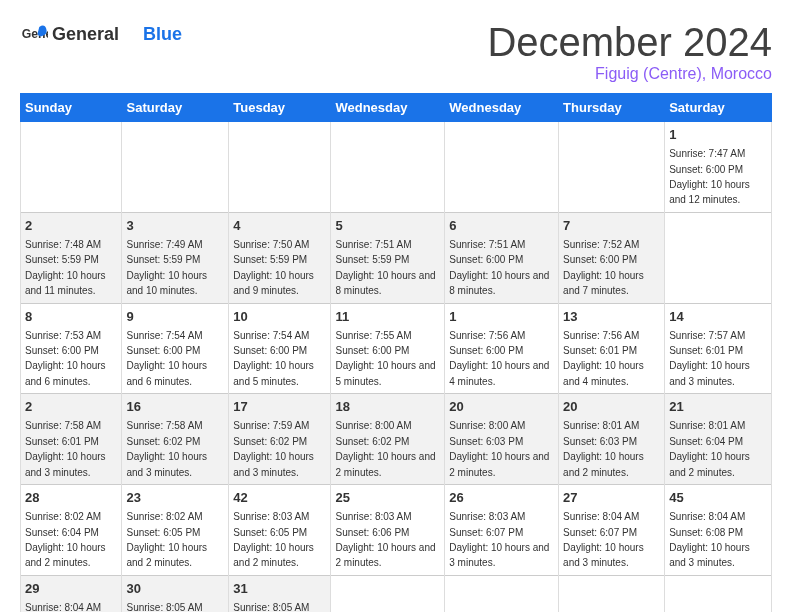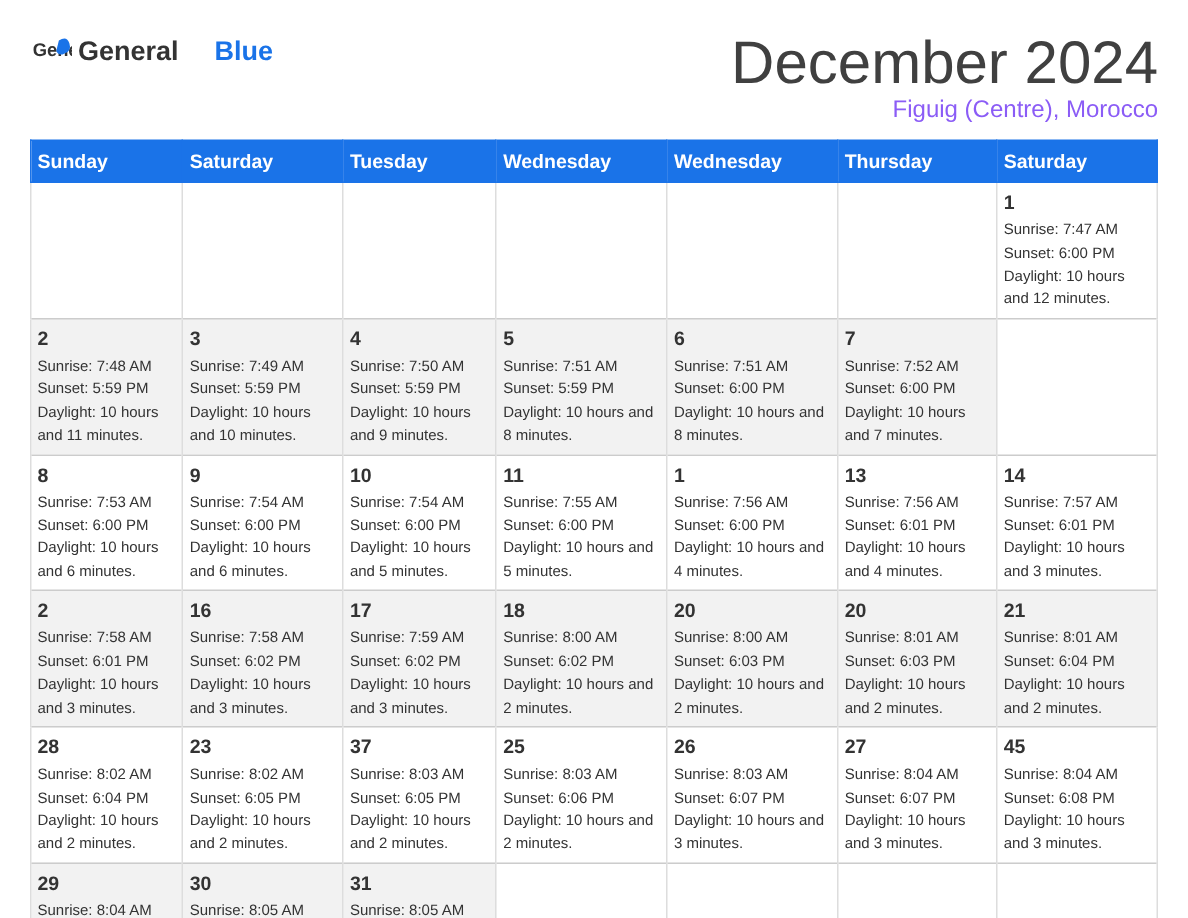--- a/index.html
+++ b/index.html
@@ -161,21 +161,21 @@
         <td><span class="day-num">16</span><span class="day-info">Sunrise: 7:58 AM<br>Sunset: 6:02 PM<br>Daylight: 10 hours and 3 minutes.</span></td>
         <td><span class="day-num">17</span><span class="day-info">Sunrise: 7:59 AM<br>Sunset: 6:02 PM<br>Daylight: 10 hours and 3 minutes.</span></td>
         <td><span class="day-num">18</span><span class="day-info">Sunrise: 8:00 AM<br>Sunset: 6:02 PM<br>Daylight: 10 hours and 2 minutes.</span></td>
         <td><span class="day-num">20</span><span class="day-info">Sunrise: 8:00 AM<br>Sunset: 6:03 PM<br>Daylight: 10 hours and 2 minutes.</span></td>
         <td><span class="day-num">20</span><span class="day-info">Sunrise: 8:01 AM<br>Sunset: 6:03 PM<br>Daylight: 10 hours and 2 minutes.</span></td>
         <td><span class="day-num">21</span><span class="day-info">Sunrise: 8:01 AM<br>Sunset: 6:04 PM<br>Daylight: 10 hours and 2 minutes.</span></td>
       </tr>
       <tr>
         <td><span class="day-num">28</span><span class="day-info">Sunrise: 8:02 AM<br>Sunset: 6:04 PM<br>Daylight: 10 hours and 2 minutes.</span></td>
         <td><span class="day-num">23</span><span class="day-info">Sunrise: 8:02 AM<br>Sunset: 6:05 PM<br>Daylight: 10 hours and 2 minutes.</span></td>
-        <td><span class="day-num">37</span><span class="day-info">Sunrise: 8:03 AM<br>Sunset: 6:05 PM<br>Daylight: 10 hours and 2 minutes.</span></td>
+        <td><span class="day-num">42</span><span class="day-info">Sunrise: 8:03 AM<br>Sunset: 6:05 PM<br>Daylight: 10 hours and 2 minutes.</span></td>
         <td><span class="day-num">25</span><span class="day-info">Sunrise: 8:03 AM<br>Sunset: 6:06 PM<br>Daylight: 10 hours and 2 minutes.</span></td>
         <td><span class="day-num">26</span><span class="day-info">Sunrise: 8:03 AM<br>Sunset: 6:07 PM<br>Daylight: 10 hours and 3 minutes.</span></td>
         <td><span class="day-num">27</span><span class="day-info">Sunrise: 8:04 AM<br>Sunset: 6:07 PM<br>Daylight: 10 hours and 3 minutes.</span></td>
         <td><span class="day-num">45</span><span class="day-info">Sunrise: 8:04 AM<br>Sunset: 6:08 PM<br>Daylight: 10 hours and 3 minutes.</span></td>
       </tr>
       <tr>
         <td><span class="day-num">29</span><span class="day-info">Sunrise: 8:04 AM<br>Sunset: 6:08 PM<br>Daylight: 10 hours and 3 minutes.</span></td>
         <td><span class="day-num">30</span><span class="day-info">Sunrise: 8:05 AM<br>Sunset: 6:09 PM<br>Daylight: 10 hours and 4 minutes.</span></td>
         <td><span class="day-num">31</span><span class="day-info">Sunrise: 8:05 AM<br>Sunset: 6:10 PM<br>Daylight: 10 hours and 4 minutes.</span></td>
         <td class="empty-cell"></td>

